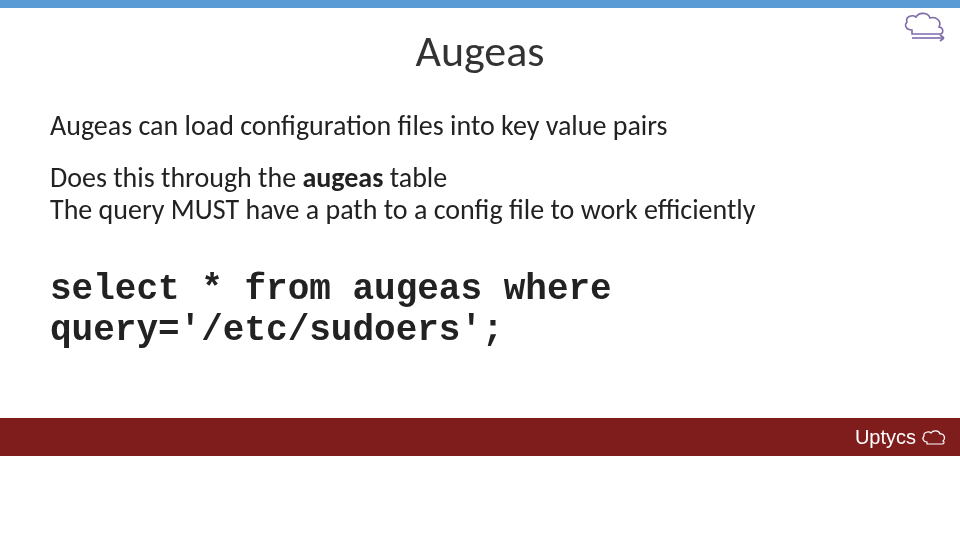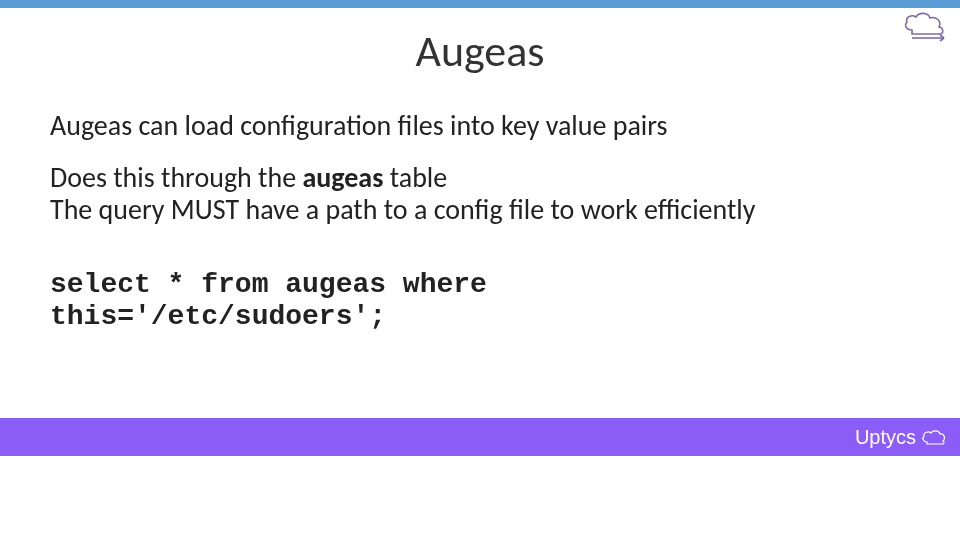--- a/index.html
+++ b/index.html
@@ -1,24 +1,24 @@
 <!DOCTYPE html>
 <html><head>
 <meta charset="utf-8">
 <style>
   * { margin: 0; padding: 0; box-sizing: border-box; }
   html, body { width: 960px; height: 540px; font-family: Calibri, "Segoe UI", Arial, sans-serif; background: #fff; overflow: hidden; }
   .slide { position: relative; width: 960px; height: 456px; }
   .top-bar { position: absolute; top: 0; left: 0; right: 0; height: 8px; background: #5b9bd5; }
-  .bottom-bar { position: absolute; bottom: 0; left: 0; right: 0; height: 38px; background: #8b5cf6; display: flex; align-items: center; justify-content: flex-end; padding-right: 14px; }
+  .bottom-bar { position: absolute; bottom: 0; left: 0; right: 0; height: 38px; background: #7f1d1d; display: flex; align-items: center; justify-content: flex-end; padding-right: 14px; }
   .title { position: absolute; top: 24px; left: 0; right: 0; text-align: center; font-size: 44px; font-weight: 400; color: #333; }
   .content { position: absolute; top: 110px; left: 50px; right: 60px; color: #222; font-size: 28px; line-height: 1.15; }
   .para1 { margin-bottom: 20px; }
   .para2 { margin-bottom: 42px; }
-  .code  { font-family: Consolas, "Courier New", monospace; font-weight: 700; font-size: 28px; line-height: 1.15; }
+  .code  { font-family: Consolas, "Courier New", monospace; font-weight: 700; font-size: 36px; line-height: 1.15; }
   .bold  { font-weight: 700; }
   .cloud-icon { position: absolute; top: 8px; right: 10px; }
   .brand { color: #fff; font-size: 20px; font-weight: 400; display: flex; align-items: center; gap: 4px; font-family: "Segoe UI", Arial, sans-serif; }
   .brand svg { position: relative; top: 1px; }
 </style>
 </head>
 <body>
 
 <div class="slide">
   <div class="top-bar"></div>
@@ -36,21 +36,21 @@
   <h1 class="title">Augeas</h1>
 
   <div class="content">
     <p class="para1">Augeas can load configuration files into key value pairs</p>
     <p class="para2">
       <span>Does this through the </span><span class="bold">augeas</span><span> table</span><br>
       <span>The query MUST have a path to a config file to work efficiently</span>
     </p>
     <p class="code">
       <span>select * from augeas where</span><br>
-      <span>this='/etc/sudoers';</span>
+      <span>query='/etc/sudoers';</span>
     </p>
   </div>
 
   <div class="bottom-bar">
     <div class="brand">
       <span>Uptycs</span>
       <span>
         <svg width="26" height="16" viewBox="0 0 26 16">
           <path d="M7 13 C3 13 2 9 4 7 C3 3 9 2 11 4 C13 1 19 1 20 5 C24 4 26 9 23 12 C25 13 24 15 22 15 L7 15 Z" fill="none" stroke="#fff" stroke-width="1.2"></path>
         </svg>

